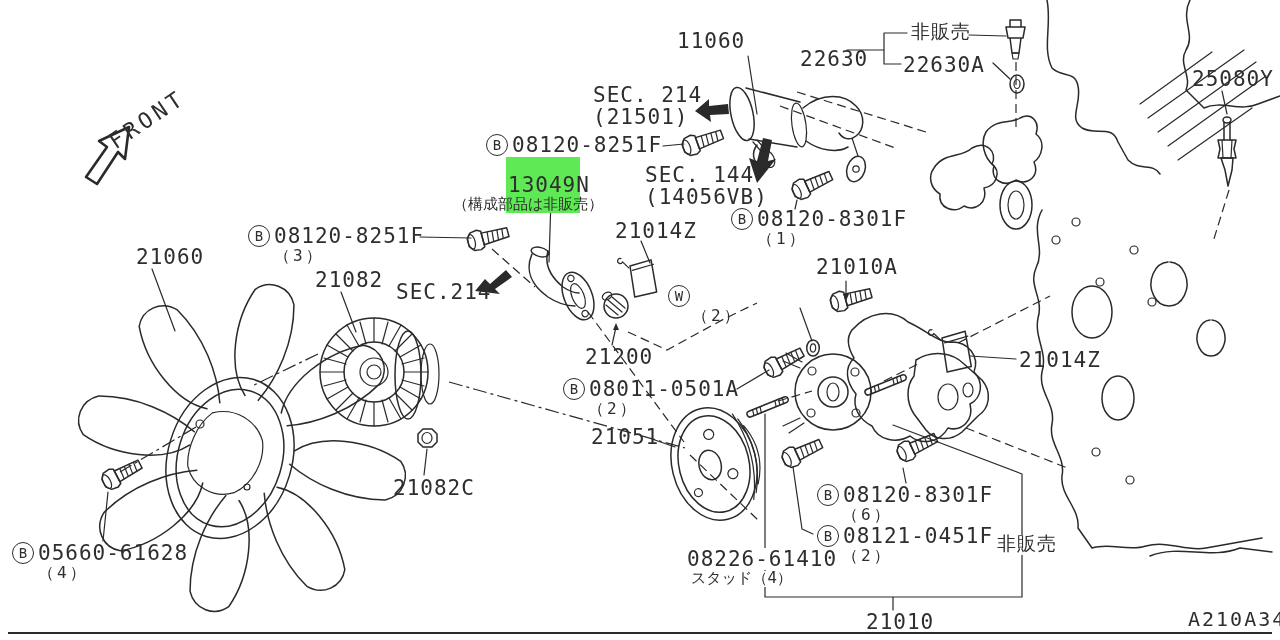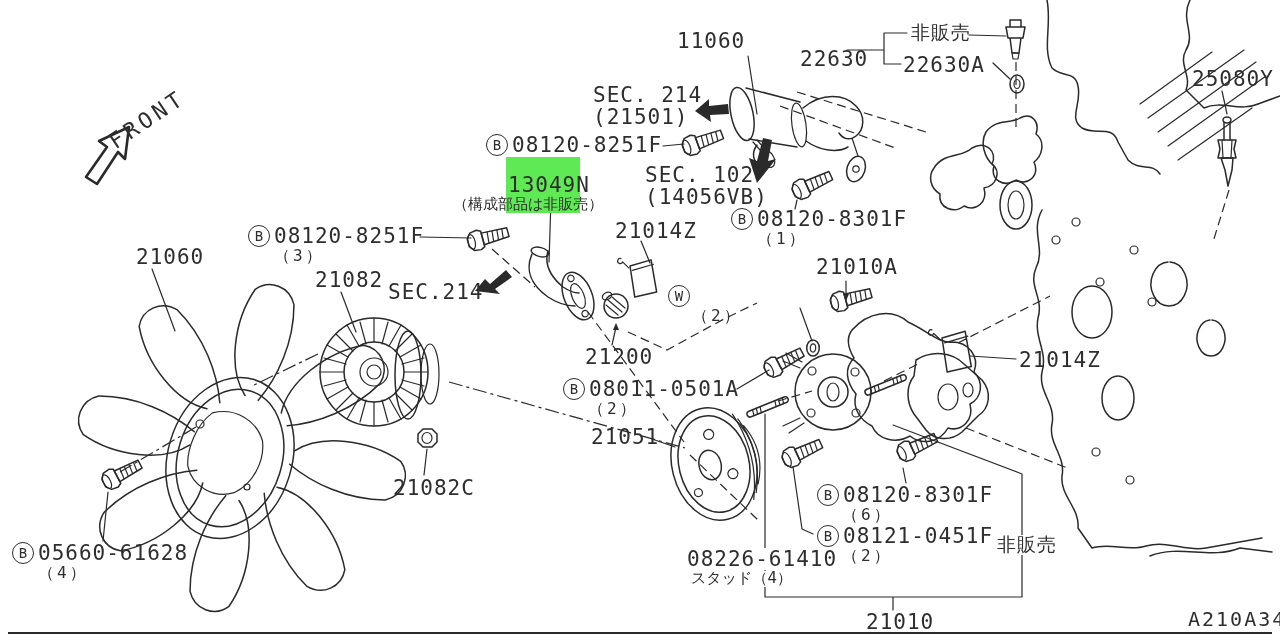--- a/index.html
+++ b/index.html
@@ -22,21 +22,21 @@
     position:absolute;font-size:21px;line-height:1.06;color:var(--text);
     letter-spacing:1px;white-space:nowrap;
   }
   .row{display:flex;align-items:center;}
   .circ{
     display:inline-flex;width:20px;height:20px;border:1.7px solid var(--text);
     border-radius:50%;align-items:center;justify-content:center;
     font-size:14px;letter-spacing:0;margin-right:4px;flex:0 0 auto;
   }
   .qty{font-size:16px;letter-spacing:3px;}
-  .jp{font-family:Liberation Serif, serif;font-size:19px;letter-spacing:1px;}
+  .jp{font-family:Liberation Mono, monospace;font-size:19px;letter-spacing:1px;}
   .note{font-family:"DejaVu Sans","Liberation Sans",sans-serif;font-size:15px;letter-spacing:0;}
   .bg{background:var(--background);padding:0 3px;}
   .hl{background:linear-gradient(90deg,var(--highlight) 0 86%,transparent 86%);padding:16px 2px;}
   .front{
     font-size:22px;letter-spacing:4px;transform:rotate(-34deg);transform-origin:left bottom;
   }
   .code{font-size:20px;letter-spacing:2px;margin-left:20px;}
 </style>
 </head>
 <body>
@@ -300,39 +300,39 @@
   <div class="lbl row" style="left:486px;top:134px">
     <span class="circ">B</span>
     <span>08120-8251F</span>
   </div>
   <div class="lbl qty" style="left:512px;top:157px">（1）</div>
 
   <div class="lbl" style="left:506px;top:174px"><span class="hl">13049N</span></div>
   <div class="lbl note" style="left:453px;top:197px">（構成部品は非販売）</div>
 
   <div class="lbl" style="left:645px;top:164px">
-    <div>SEC. 102</div>
+    <div>SEC. 144</div>
     <div>(14056VB)</div>
   </div>
 
   <div class="lbl row" style="left:731px;top:208px">
     <span class="circ">B</span>
     <span>08120-8301F</span>
   </div>
   <div class="lbl qty" style="left:757px;top:231px">（1）</div>
 
   <div class="lbl row" style="left:248px;top:225px">
     <span class="circ">B</span>
     <span>08120-8251F</span>
   </div>
   <div class="lbl qty" style="left:274px;top:248px">（3）</div>
 
   <div class="lbl" style="left:136px;top:246px">21060</div>
   <div class="lbl" style="left:315px;top:269px">21082</div>
-  <div class="lbl" style="left:388px;top:281px">SEC.214</div>
+  <div class="lbl" style="left:396px;top:281px">SEC.214</div>
 
   <div class="lbl" style="left:615px;top:220px">21014Z</div>
   <div class="lbl" style="left:816px;top:256px">21010A</div>
 
   <div class="lbl row" style="left:668px;top:285px">
     <span class="circ">W</span>
   </div>
   <div class="lbl qty" style="left:692px;top:308px">（2）</div>
 
   <div class="lbl" style="left:585px;top:346px">21200</div>

